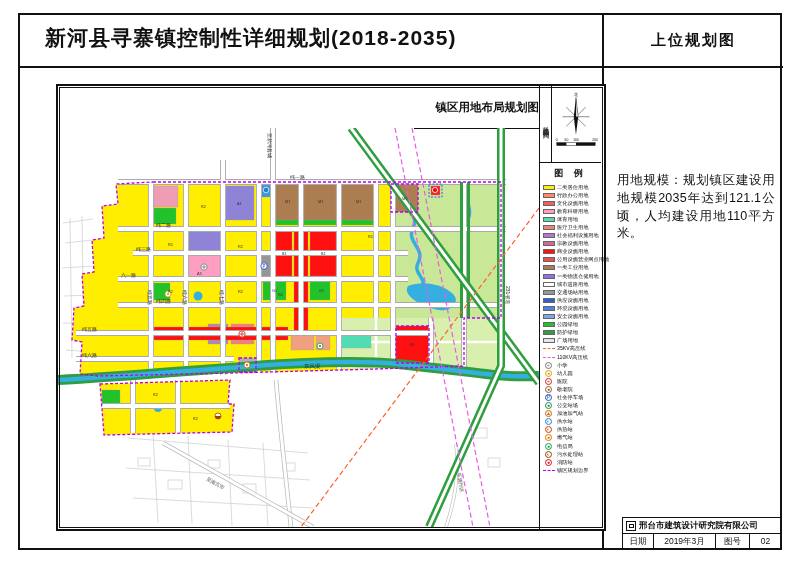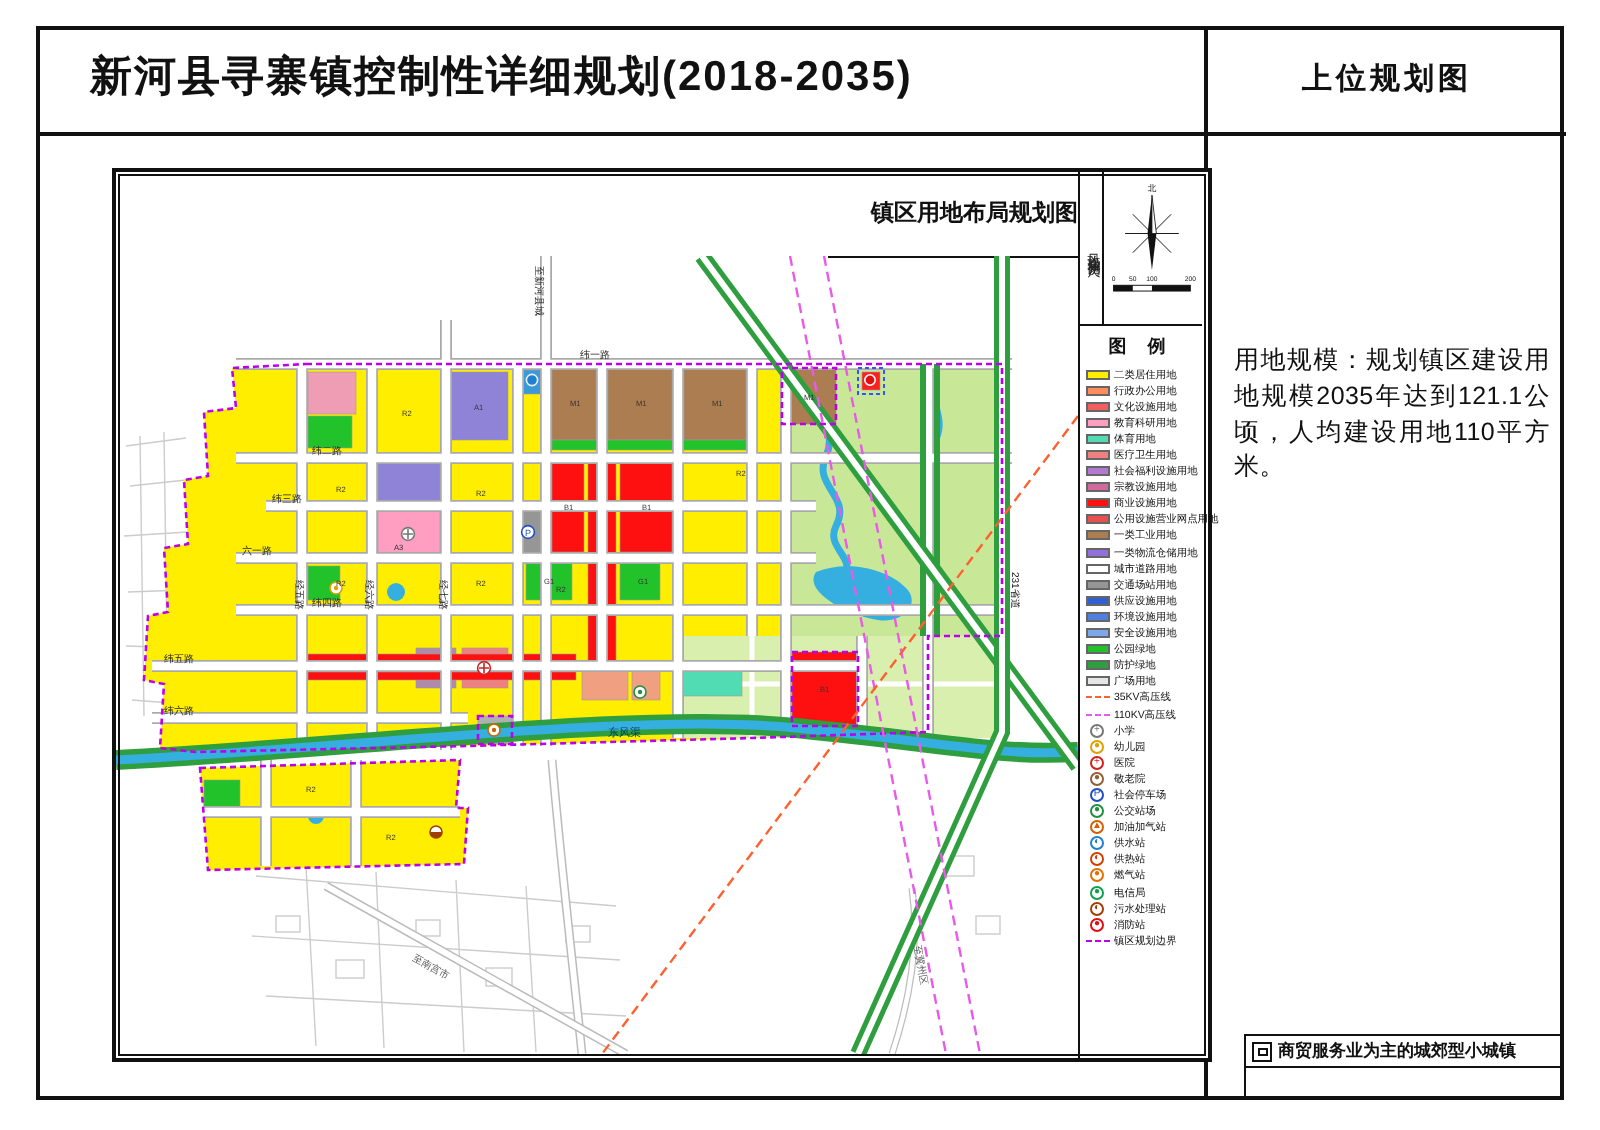--- a/index.html
+++ b/index.html
@@ -428,17 +428,23 @@
     </svg>
   </div>
 
   <div class="abs" id="right-panel">
     <p>用地规模：规划镇区建设用地规模2035年达到121.1公顷，人均建设用地110平方米。</p>
   </div>
 
   <div class="abs" id="footer-box">
     <div id="footer-company">
       <span id="footer-logo"></span>
-      <span>商贸服务业为主的城郊型小城镇</span>
+      <span>邢台市建筑设计研究院有限公司</span>
+    </div>
+    <div id="footer-row2">
+      <span class="c1">日期</span>
+      <span class="c2">2019年3月</span>
+      <span class="c3">图号</span>
+      <span class="c4">02</span>
     </div>
   </div>
 
 </div>
 
 </body></html>

